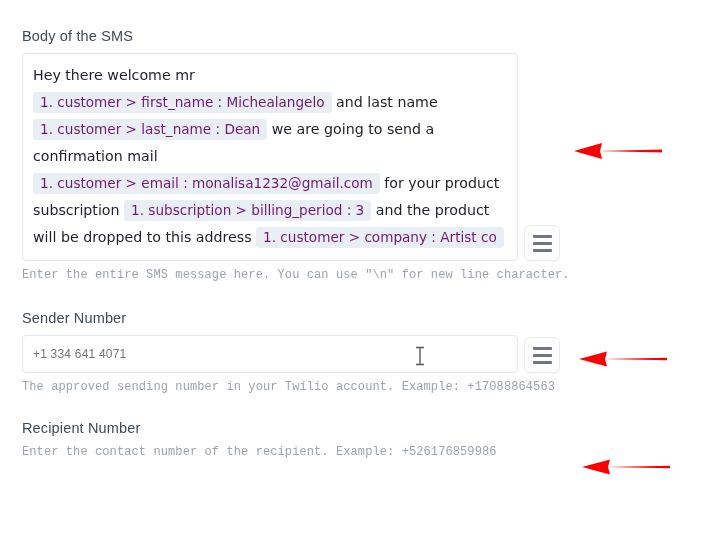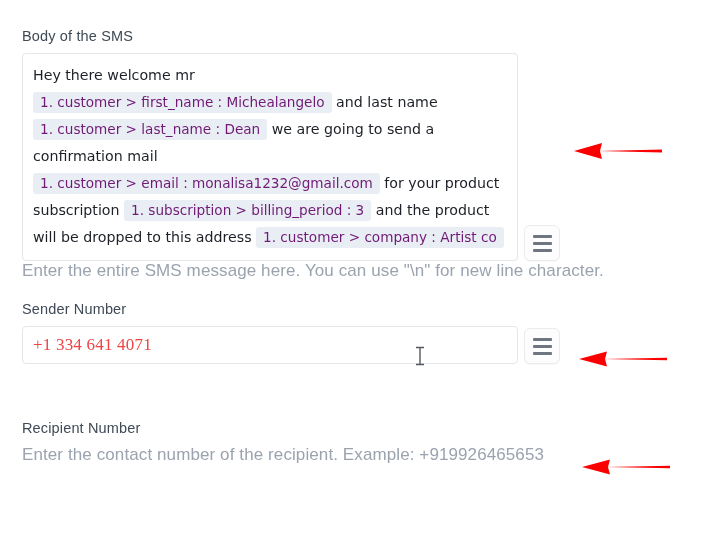--- a/index.html
+++ b/index.html
@@ -62,23 +62,23 @@
     height: 38px;
     padding: 0 10px;
     line-height: 36px;
     display: block;
     white-space: nowrap;
     overflow: hidden;
     position: relative;
   }
 
   .single-box.plain {
-    font-family: Liberation Serif, serif;
-    font-size: 17px;
-    color: #ef4444;
+    font-family: Liberation Sans, sans-serif;
+    font-size: 12px;
+    color: #737373;
     letter-spacing: 0.2px;
   }
 
   .token {
     background: #e9eef5;
     border-radius: 3px;
     padding: 2px 7px 3px 7px;
     color: #701a75;
     font-family: "DejaVu Sans", sans-serif;
     font-size: 13.6px;
@@ -117,24 +117,25 @@
     box-shadow: 0 1px 1px rgba(20,23,28,0.03);
   }
   .menu-btn .bar {
     width: 19px;
     height: 3px;
     border-radius: 1px;
     background: #6f7682;
   }
 
   .helper {
-    font-size: 17px;
+    font-size: 12px;
     color: #9ba3ae;
+    margin-top: 7px;
     letter-spacing: 0.1px;
-    font-family: Liberation Sans, sans-serif;
+    font-family: Liberation Mono, monospace;
   }
 
   .mouse-cursor {
     position: absolute;
     pointer-events: none;
   }
 
   .arrow-svg {
     position: absolute;
   }
@@ -150,35 +151,36 @@
       <div class="rich-box body-box"><span>Hey there welcome mr</span><br><span class="token">1. customer &gt; first_name : Michealangelo</span><span> and last name </span><span class="token">1. customer &gt; last_name : Dean</span><span> we are going to send a confirmation mail </span><span class="token">1. customer &gt; email : monalisa1232@gmail.com</span><span> for your product subscription </span><span class="token">1. subscription &gt; billing_period : 3</span><span> and the product will be dropped to this address </span><span class="token">1. customer &gt; company : Artist co</span></div>
       <div class="menu-btn">
         <span class="bar"></span>
         <span class="bar"></span>
         <span class="bar"></span>
       </div>
     </div>
     <div class="helper">Enter the entire SMS message here. You can use "\n" for new line character.</div>
   </div>
 
-  <div class="field-group" style="top: 301px;">
+  <div class="field-group" style="top: 310px;">
     <div class="field-label">Sender Number</div>
     <div class="control-row">
       <div class="rich-box single-box plain">+1 334 641 4071</div>
       <div class="menu-btn">
         <span class="bar"></span>
         <span class="bar"></span>
         <span class="bar"></span>
       </div>
     </div>
+    <div class="helper">The approved sending number in your Twilio account. Example: +17088864563</div>
   </div>
 
   <div class="field-group" style="top: 420px;">
     <div class="field-label">Recipient Number</div>
-    <div class="helper">Enter the contact number of the recipient. Example: +919926465653</div>
+    <div class="helper">Enter the contact number of the recipient. Example: +526176859986</div>
   </div>
 
   <svg class="mouse-cursor" style="left:413px; top:346px;" width="14" height="20" viewBox="0 0 14 20">
     <path d="M3,1.5 H11 M7,1.5 V18.5 M3,18.5 H11" stroke="#55595f" stroke-width="1.4" fill="none"></path>
   </svg>
 
   <svg class="arrow-svg" style="left:572px; top:138px;" width="92" height="26" viewBox="0 0 92 26">
     <path d="M26,13 L90,11.5 L90,14.5 L26,13 Z" fill="#fb0000"></path>
     <path d="M2,13 L30,5 L28,13 L30,21 Z" fill="#fb0000"></path>
   </svg>

